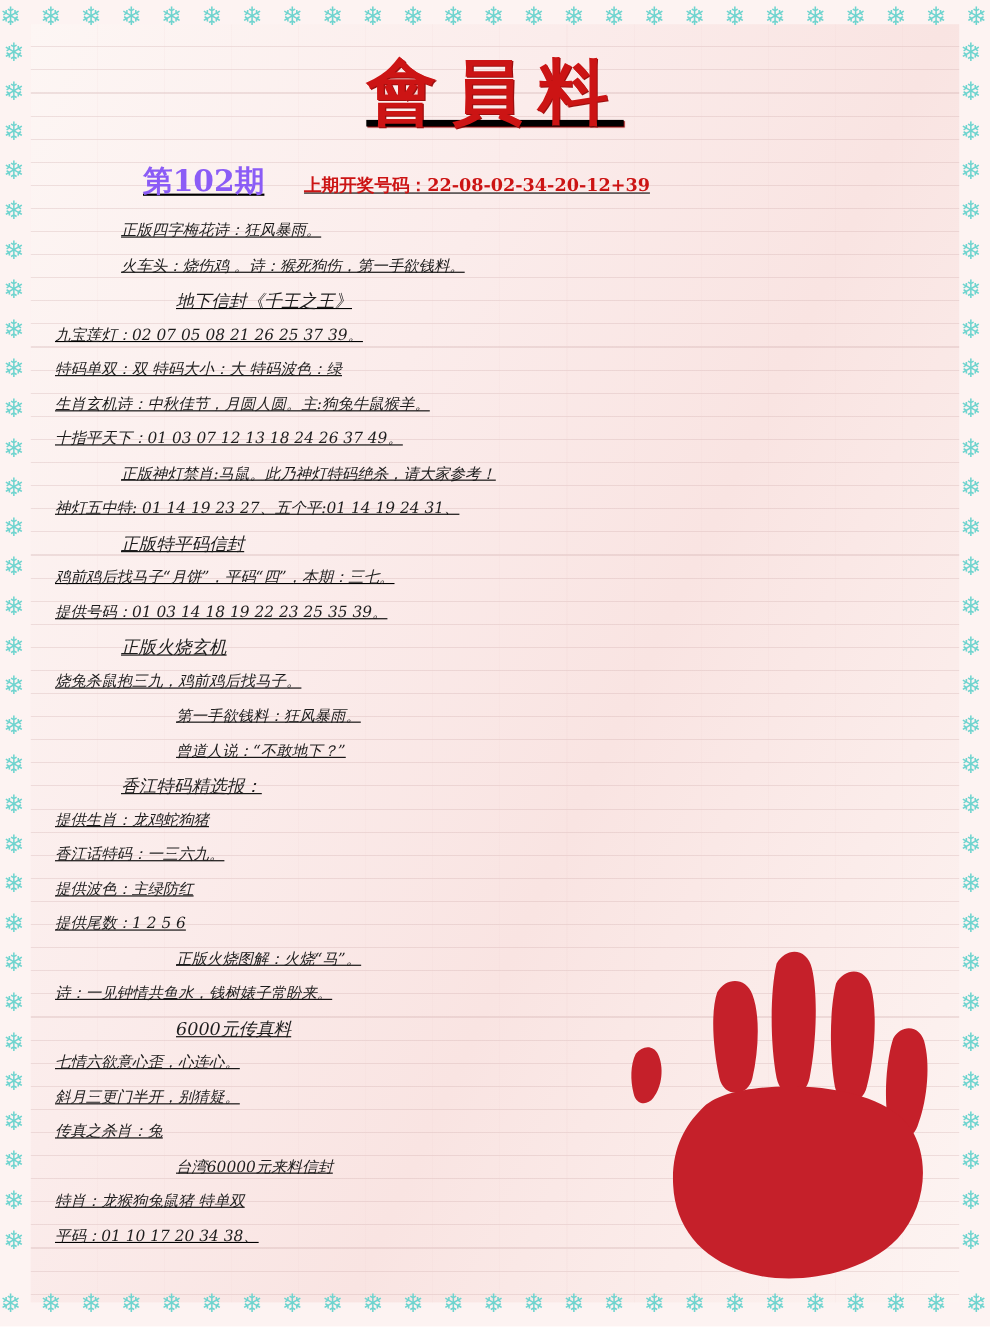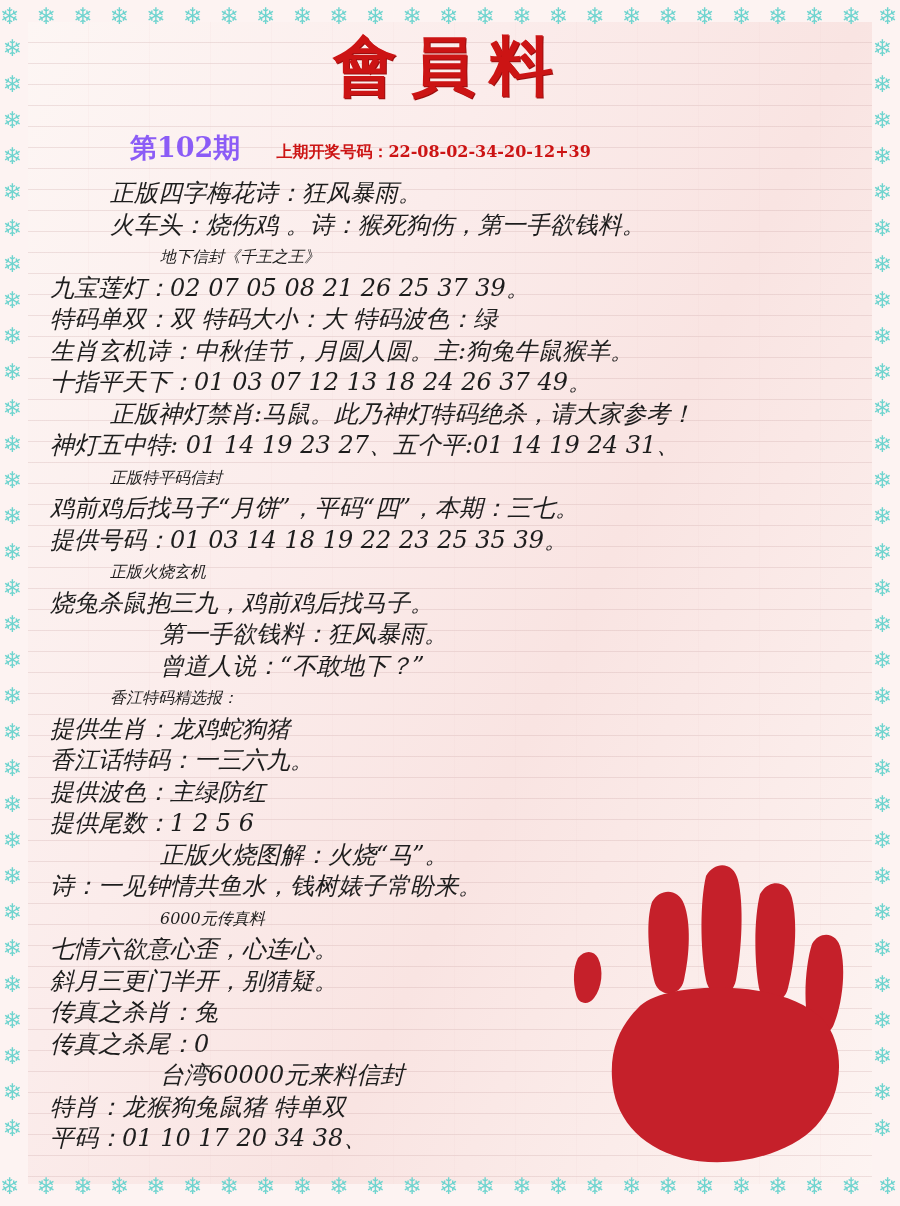--- a/index.html
+++ b/index.html
@@ -56,22 +56,22 @@
     font-family: "DejaVu Sans", sans-serif;
   }
   .bd-top { left: 0; top: 2px; width: 900px; }
   .bd-bottom { left: 0; top: 1172px; width: 900px; }
   .bd-left { left: 1px; top: 30px; width: 28px; }
   .bd-right { left: 871px; top: 30px; width: 28px; }
   .bd-left span, .bd-right span { display: block; line-height: 36px; }
 
   .content {
     position: absolute;
-    left: 34px; top: 7px;
-    width: 832px; height: 1158px;
+    left: 34px; top: 24px;
+    width: 832px; height: 1158px; text-decoration: underline;
   }
   .title {
     text-align: center;
     color: #cc1414;
     font-size: 64px;
     font-weight: bold;
     letter-spacing: 14px;
     margin-top: 16px;
     font-family: "DejaVu Serif", "Liberation Serif", serif;
     text-shadow: 1px 1px 0 #9c0f0f;
@@ -94,21 +94,21 @@
     font-weight: bold;
     margin-left: 36px;
     font-family: "DejaVu Serif", "Liberation Serif", serif;
   }
   .lines {
     margin-top: 12px;
     padding: 0 10px 0 16px;
   }
   .ln {
     color: #1d1d1d;
-    font-size: 24px;
+    font-size: 14px;
     line-height: 31.5px;
     font-family: "DejaVu Serif", "Liberation Serif", serif;
     font-style: italic;
     white-space: nowrap;
   }
   .ln.i1 { padding-left: 60px; }
   .ln.i2 { padding-left: 110px; }
   .ln.big { font-size: 16px; }
 
   
@@ -229,21 +229,20 @@
       <div class="ln">提供生肖：龙鸡蛇狗猪</div>
       <div class="ln">香江话特码：一三六九。</div>
       <div class="ln">提供波色：主绿防红</div>
       <div class="ln">提供尾数：1 2 5 6</div>
       <div class="ln i2">正版火烧图解：火烧“马”。</div>
       <div class="ln">诗：一见钟情共鱼水，钱树婊子常盼来。</div>
       <div class="ln i2 big">6000元传真料</div>
       <div class="ln">七情六欲意心歪，心连心。</div>
       <div class="ln">斜月三更门半开，别猜疑。</div>
       <div class="ln">传真之杀肖：兔</div>
-      <div class="ln">传真之杀尾：0</div>
       <div class="ln i2">台湾60000元来料信封</div>
       <div class="ln">特肖：龙猴狗兔鼠猪 特单双</div>
       <div class="ln">平码：01 10 17 20 34 38、</div>
     </div>
   </div>
 
   <svg class="handprint" viewBox="0 0 300 320">
     <g fill="#c5202a">
 
       <path d="M18 100 C24 92, 34 92, 38 100 C44 112, 42 130, 34 140 C28 148, 18 146, 16 136 C13 124, 13 110, 18 100 Z"></path>

